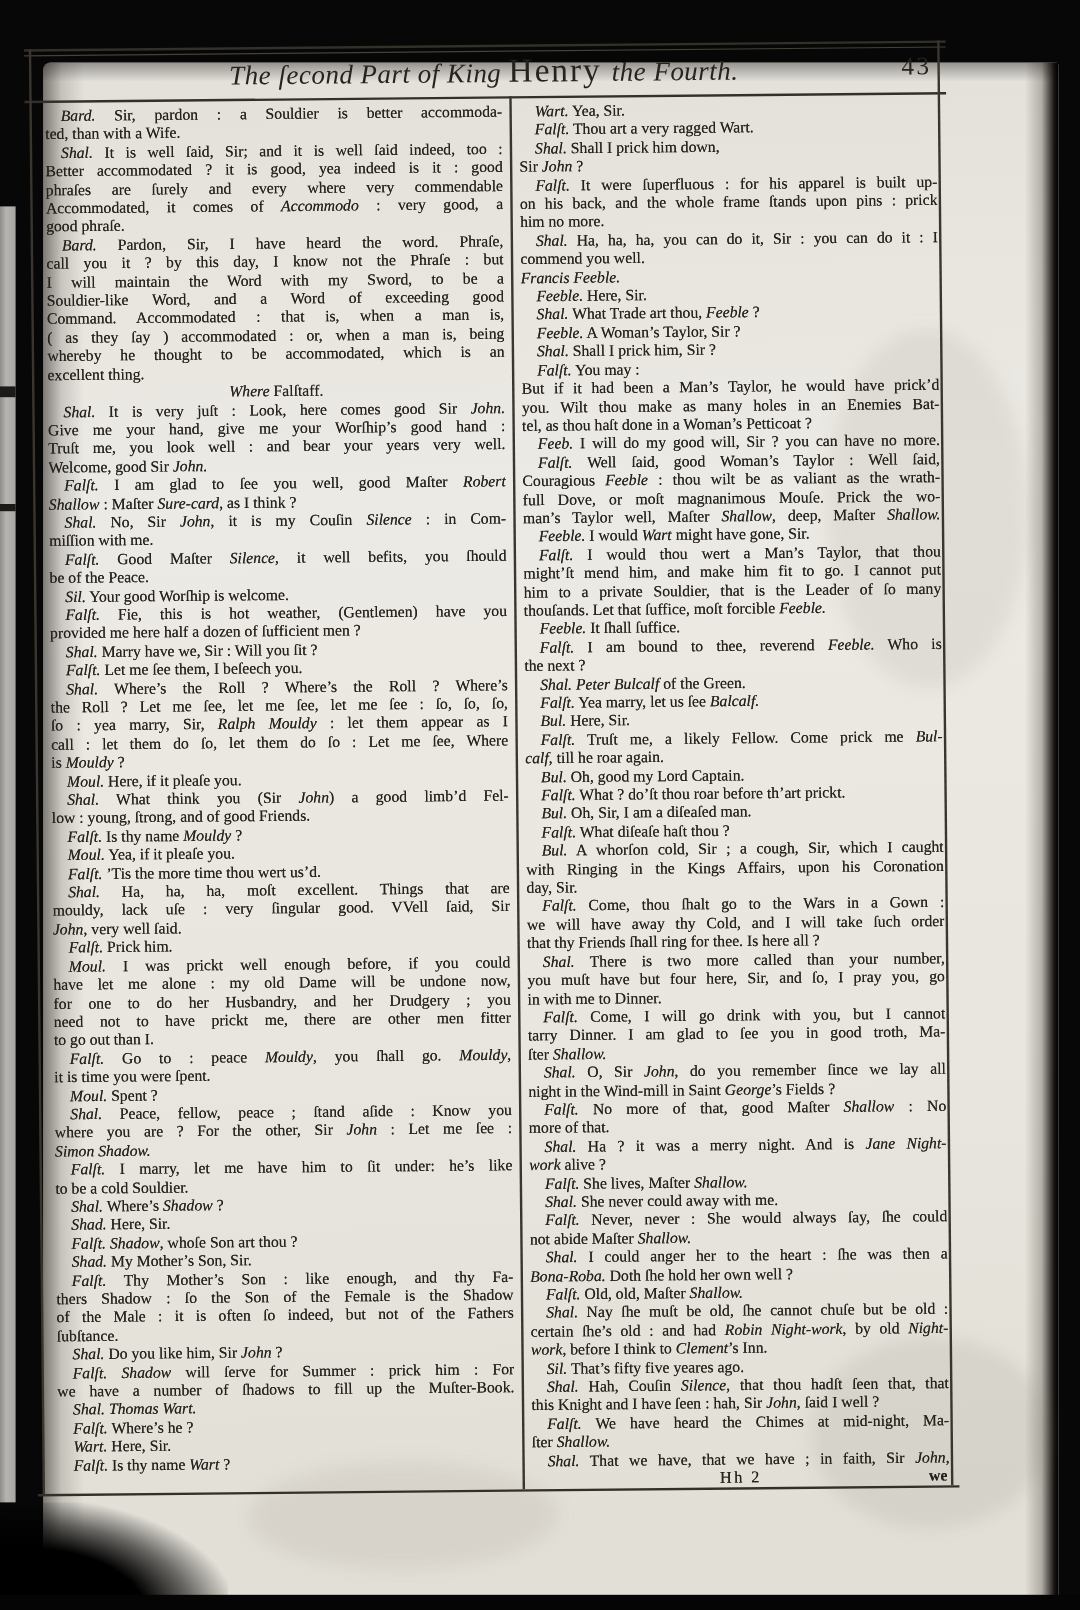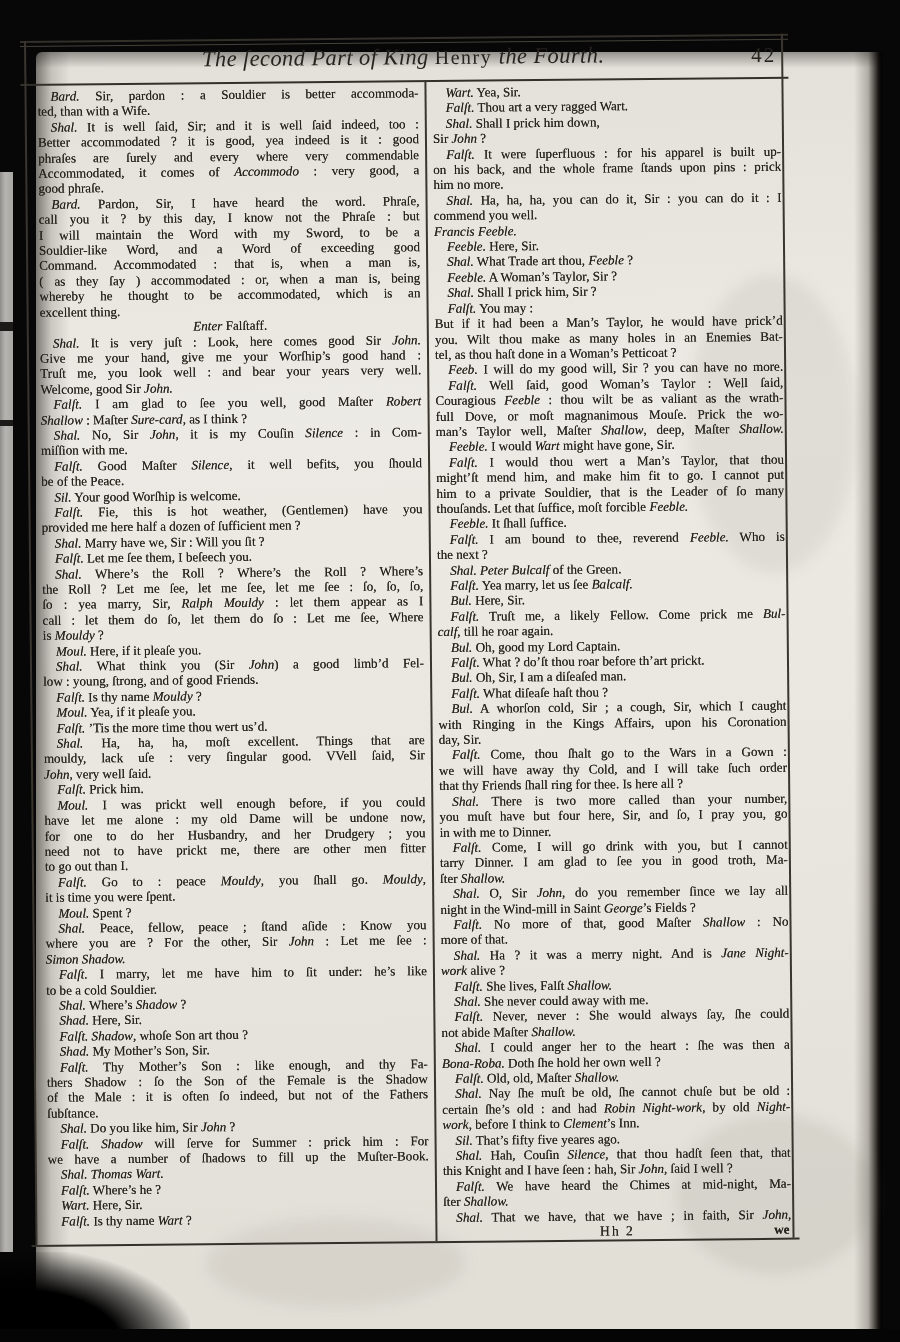--- a/index.html
+++ b/index.html
@@ -47,21 +47,21 @@
   .rule-top-b{top:5px;height:1px;background:#45423a;}
   .rule-head{top:43px;height:2.2px;}
   .rule-bottom{top:1204px;height:2px;}
   .vrule{position:absolute;width:1.6px;background:#3a362f;top:0;height:1204px;}
   .vrule.left{left:0;}
   .vrule.mid{left:400px;top:43px;height:1161px;}
   .vrule.right{left:757px;}
 
   .hdr{position:absolute;top:7px;left:0;width:100%;text-align:center;
     font-style:italic;font-size:22.5px;letter-spacing:.4px;white-space:nowrap;}
-  .hdr .rm{font-style:normal;font-size:20px;letter-spacing:1.5px;}
+  .hdr .rm{font-style:normal;font-size:28px;letter-spacing:1.5px;}
   .pgnum{position:absolute;top:9px;right:6px;font-size:21px;font-style:normal;
     letter-spacing:2px;color:#26221d;}
 
   .col{position:absolute;top:48px;font-size:13.1px;}
   .col,.sigline{text-shadow:0 0 .5px rgba(42,37,31,.85);}
   .col-left{left:13px;width:381px;}
   .col-right{left:408px;width:348px;}
   .line{height:var(--lh);line-height:var(--lh);overflow:hidden;white-space:normal;}
   .line.ind{text-indent:13px;}
   .line.just{text-align:justify;}
@@ -92,21 +92,21 @@
 
 <div class="block">
   <div class="smudge sm1"></div>
   <div class="smudge sm2"></div>
   <div class="smudge sm3"></div>
 
   <div class="hrule rule-top-a"></div>
   <div class="hrule rule-top-b"></div>
 
   <div class="hdr"><span class="it">The ſecond Part of King </span><span class="rm">Henry </span><span class="it">the Fourth.</span></div>
-  <div class="pgnum">42</div>
+  <div class="pgnum">43</div>
 
   <div class="hrule rule-head"></div>
 
   <div class="vrule left"></div>
   <div class="vrule mid"></div>
   <div class="vrule right"></div>
 
   <div class="col col-left">
     <div>
         <div class="line ind just"><span class="it">Bard.</span><span class="rm"> Sir, pardon : a Souldier is better accommoda-</span></div>
@@ -117,21 +117,21 @@
         <div class="line just"><span class="rm">Accommodated, it comes of </span><span class="it">Accommodo</span><span class="rm"> : very good, a</span></div>
         <div class="line"><span class="rm">good phraſe.</span></div>
         <div class="line ind just"><span class="it">Bard.</span><span class="rm"> Pardon, Sir, I have heard the word. Phraſe,</span></div>
         <div class="line just"><span class="rm">call you it ? by this day, I know not the Phraſe : but</span></div>
         <div class="line just"><span class="rm">I will maintain the Word with my Sword, to be a</span></div>
         <div class="line just"><span class="rm">Souldier-like Word, and a Word of exceeding good</span></div>
         <div class="line just"><span class="rm">Command. Accommodated : that is, when a man is,</span></div>
         <div class="line just"><span class="rm">( as they ſay ) accommodated : or, when a man is, being</span></div>
         <div class="line just"><span class="rm">whereby he thought to be accommodated, which is an</span></div>
         <div class="line"><span class="rm">excellent thing.</span></div>
-        <div class="line ctr"><span class="it">Enter</span><span class="rm"> Falſtaff.</span></div>
+        <div class="line ctr"><span class="it">Where</span><span class="rm"> Falſtaff.</span></div>
         <div class="line ind just"><span class="it">Shal.</span><span class="rm"> It is very juſt : Look, here comes good Sir </span><span class="it">John.</span></div>
         <div class="line just"><span class="rm">Give me your hand, give me your Worſhip’s good hand :</span></div>
         <div class="line just"><span class="rm">Truſt me, you look well : and bear your years very well.</span></div>
         <div class="line"><span class="rm">Welcome, good Sir </span><span class="it">John.</span></div>
         <div class="line ind just"><span class="it">Falſt.</span><span class="rm"> I am glad to ſee you well, good Maſter </span><span class="it">Robert</span></div>
         <div class="line"><span class="it">Shallow</span><span class="rm"> : Maſter </span><span class="it">Sure-card</span><span class="rm">, as I think ?</span></div>
         <div class="line ind just"><span class="it">Shal.</span><span class="rm"> No, Sir </span><span class="it">John</span><span class="rm">, it is my Couſin </span><span class="it">Silence</span><span class="rm"> : in Com-</span></div>
         <div class="line"><span class="rm">miſſion with me.</span></div>
         <div class="line ind just"><span class="it">Falſt.</span><span class="rm"> Good Maſter </span><span class="it">Silence</span><span class="rm">, it well befits, you ſhould</span></div>
         <div class="line"><span class="rm">be of the Peace.</span></div>
@@ -238,21 +238,21 @@
         <div class="line"><span class="rm">in with me to Dinner.</span></div>
         <div class="line ind just"><span class="it">Falſt.</span><span class="rm"> Come, I will go drink with you, but I cannot</span></div>
         <div class="line just"><span class="rm">tarry Dinner. I am glad to ſee you in good troth, Ma-</span></div>
         <div class="line"><span class="rm">ſter </span><span class="it">Shallow.</span></div>
         <div class="line ind just"><span class="it">Shal.</span><span class="rm"> O, Sir </span><span class="it">John</span><span class="rm">, do you remember ſince we lay all</span></div>
         <div class="line"><span class="rm">night in the Wind-mill in Saint </span><span class="it">George</span><span class="rm">’s Fields ?</span></div>
         <div class="line ind just"><span class="it">Falſt.</span><span class="rm"> No more of that, good Maſter </span><span class="it">Shallow</span><span class="rm"> : No</span></div>
         <div class="line"><span class="rm">more of that.</span></div>
         <div class="line ind just"><span class="it">Shal.</span><span class="rm"> Ha ? it was a merry night. And is </span><span class="it">Jane Night-</span></div>
         <div class="line"><span class="it">work</span><span class="rm"> alive ?</span></div>
-        <div class="line ind"><span class="it">Falſt.</span><span class="rm"> She lives, Falſt </span><span class="it">Shallow.</span></div>
+        <div class="line ind"><span class="it">Falſt.</span><span class="rm"> She lives, Maſter </span><span class="it">Shallow.</span></div>
         <div class="line ind"><span class="it">Shal.</span><span class="rm"> She never could away with me.</span></div>
         <div class="line ind just"><span class="it">Falſt.</span><span class="rm"> Never, never : She would always ſay, ſhe could</span></div>
         <div class="line"><span class="rm">not abide Maſter </span><span class="it">Shallow.</span></div>
         <div class="line ind just"><span class="it">Shal.</span><span class="rm"> I could anger her to the heart : ſhe was then a</span></div>
         <div class="line"><span class="it">Bona-Roba.</span><span class="rm"> Doth ſhe hold her own well ?</span></div>
         <div class="line ind"><span class="it">Falſt.</span><span class="rm"> Old, old, Maſter </span><span class="it">Shallow.</span></div>
         <div class="line ind just"><span class="it">Shal.</span><span class="rm"> Nay ſhe muſt be old, ſhe cannot chuſe but be old :</span></div>
         <div class="line just"><span class="rm">certain ſhe’s old : and had </span><span class="it">Robin Night-work</span><span class="rm">, by old </span><span class="it">Night-</span></div>
         <div class="line"><span class="it">work</span><span class="rm">, before I think to </span><span class="it">Clement</span><span class="rm">’s Inn.</span></div>
         <div class="line ind"><span class="it">Sil.</span><span class="rm"> That’s fifty five yeares ago.</span></div>

